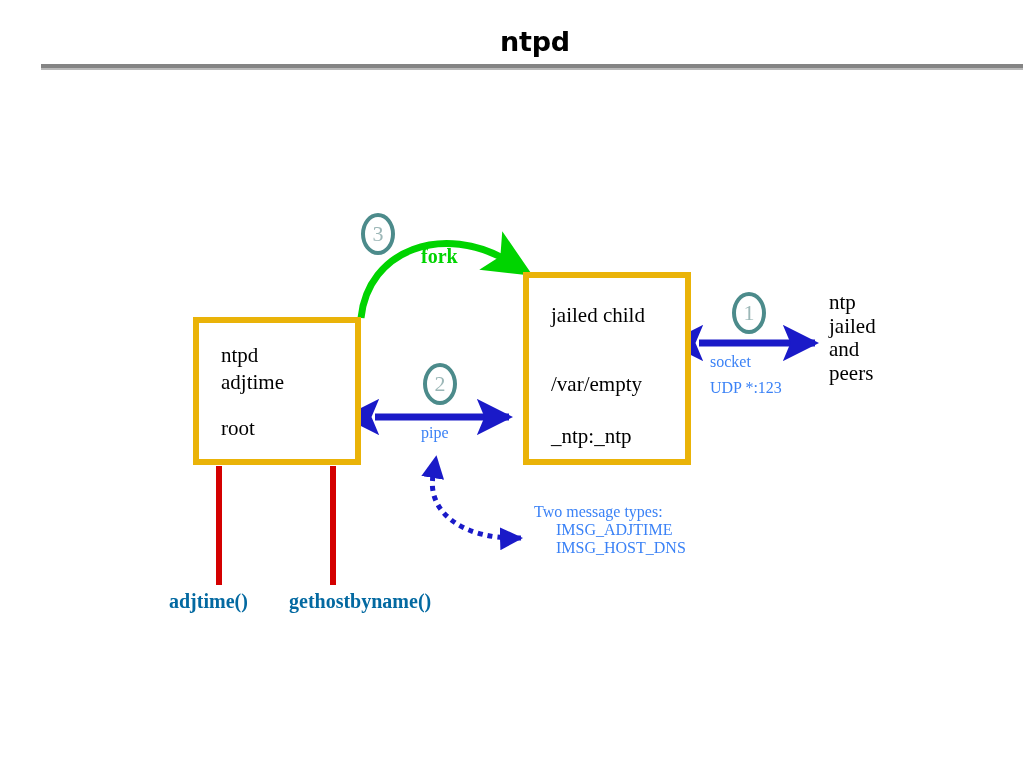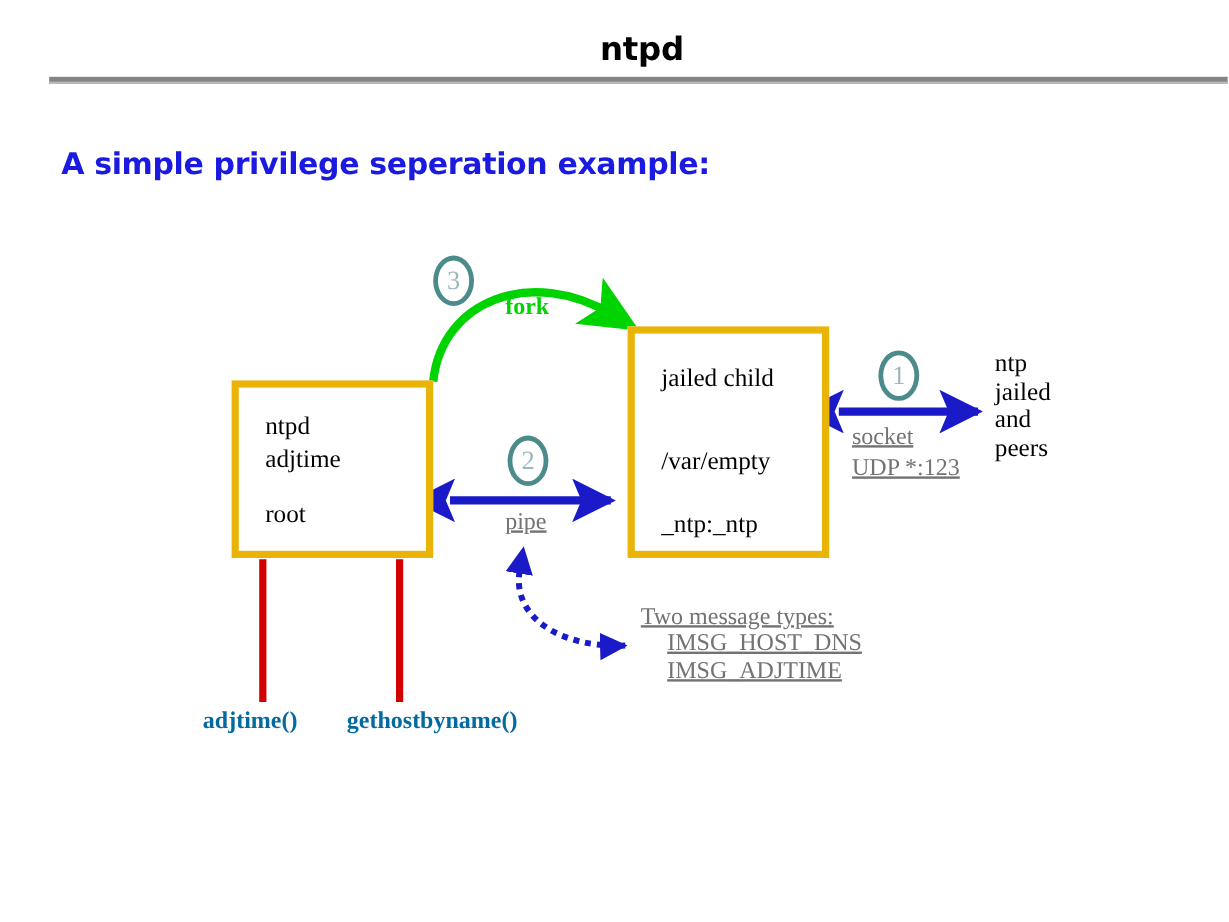--- a/index.html
+++ b/index.html
@@ -112,42 +112,41 @@
     pointer-events: none;
   }
 
   
   .lbl {
     position: absolute;
     white-space: nowrap;
     line-height: 1.12;
   }
   .lbl-green { color: #00d400; font-size: 20px; font-weight: bold; }
-  .lbl-blue  { color: #737373; font-size: 20px; text-decoration: underline; }
+  .lbl-blue  { color: #3b82f6; font-size: 16px; }
   .lbl-red   { color: #0369a1; font-size: 20px; font-weight: bold; }
   .lbl-black { color: #000000; font-size: 21px; }
 
   #lbl-fork        { left: 398px; top: 245px; }
   #lbl-pipe        { left: 398px; top: 424px; }
   #lbl-socket      { left: 687px; top: 353px; }
   #lbl-udp         { left: 687px; top: 379px; }
   #lbl-peers       { left: 806px; top: 291px; }
   #lbl-msgtypes    { left: 511px; top: 503px; }
   #lbl-adjtime     { left: 146px; top: 590px; }
   #lbl-gethost     { left: 266px; top: 590px; }
 </style>
 </head>
 <body>
 
 <div id="slide">
 
   <div class="slide-title">ntpd</div>
   <div class="title-rule"></div>
 
-  <div class="subtitle">A simple privilege seperation example:</div>
 
   <svg id="wires" viewBox="0 0 1024 768" width="1024" height="768" xmlns="http://www.w3.org/2000/svg">
 
     <defs>
       <marker id="mk-green" markerWidth="7" markerHeight="7" refX="3.2" refY="3.2" orient="auto" markerUnits="strokeWidth">
         <path d="M0,0 L7,3.2 L0,6.4 L1.6,3.2 Z" fill="#00d400"></path>
       </marker>
       <marker id="mk-blue-s" markerWidth="5.2" markerHeight="5.2" refX="4.6" refY="2.6" orient="auto" markerUnits="strokeWidth">
         <path d="M0,0 L5.2,2.6 L0,5.2 L1.1,2.6 Z" fill="#1a1ac8"></path>
       </marker>
@@ -209,20 +208,20 @@
 
   <div class="lbl lbl-black" id="lbl-peers">
     <div>ntp</div>
     <div>jailed</div>
     <div>and</div>
     <div>peers</div>
   </div>
 
   <div class="lbl lbl-blue" id="lbl-msgtypes">
     <div>Two message types:</div>
+    <div style="padding-left:22px">IMSG_ADJTIME</div>
     <div style="padding-left:22px">IMSG_HOST_DNS</div>
-    <div style="padding-left:22px">IMSG_ADJTIME</div>
   </div>
 
   <div class="lbl lbl-red" id="lbl-adjtime">adjtime()</div>
   <div class="lbl lbl-red" id="lbl-gethost">gethostbyname()</div>
 
 </div>
 
 </body></html>

